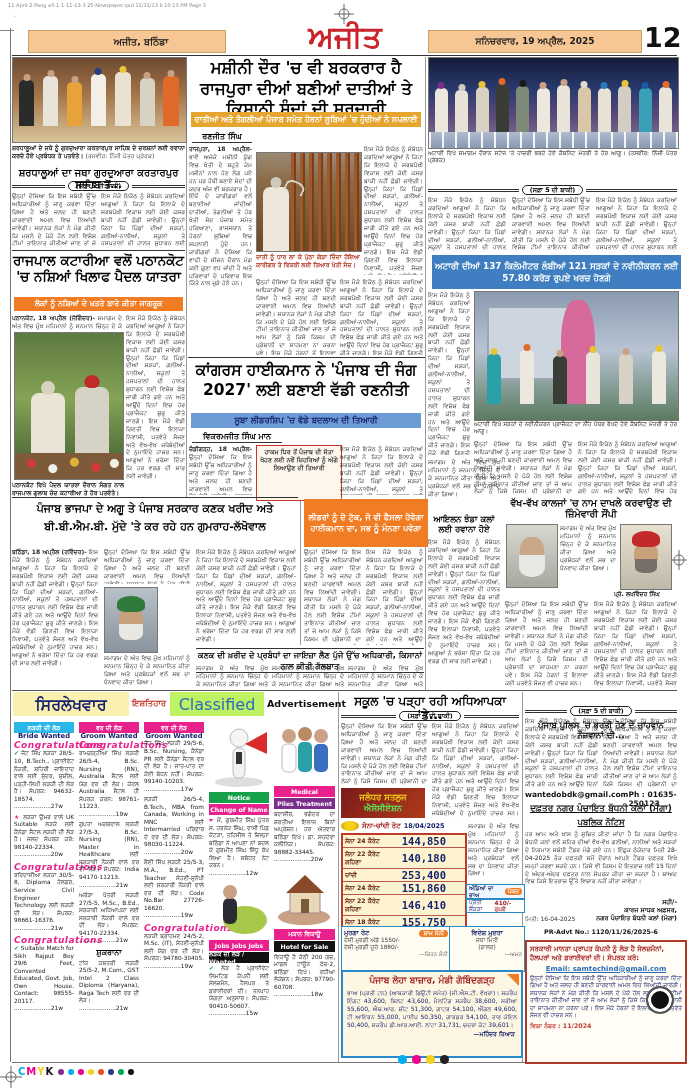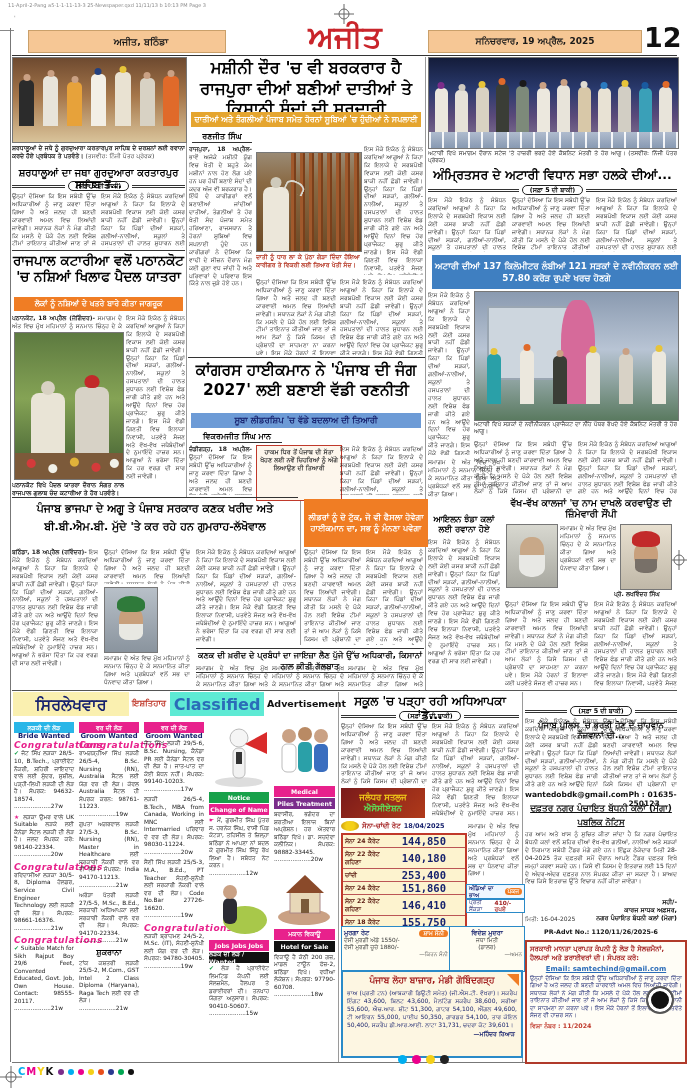--- a/index.html
+++ b/index.html
@@ -213,21 +213,20 @@
       <span class="fg" style="width:13px;height:44px;background:#3aa0b8;">
           <i style="background:#1a5aa0;"></i>
         </span>
       <span class="fg" style="width:13px;height:45px;background:#e8e4da;">
           <i style="background:#e06a2a;"></i>
         </span>
     </div>
     <div class="rail"></div>
   </div>
   <div class="capt" style="left:428px;top:150px;width:249px;height:16px;font-weight:normal;font-size:5.8px;"><span>ਅਟਾਰੀ ਵਿਖੇ ਸਮਾਗਮ ਦੌਰਾਨ ਸਟੇਜ 'ਤੇ ਹਾਜ਼ਰੀ ਭਰਦੇ ਹੋਏ ਕੈਬਨਿਟ ਮੰਤਰੀ ਤੇ ਹੋਰ ਆਗੂ।</span> <span>(ਤਸਵੀਰ: ਨਿੱਜੀ ਪੱਤਰ ਪ੍ਰੇਰਕ)</span></div>
-  <div class="headline" style="left:428px;top:168px;width:249px;font-size:12.5px;">ਅੰਮ੍ਰਿਤਸਰ ਦੇ ਅਟਾਰੀ ਵਿਧਾਨ ਸਭਾ ਹਲਕੇ ਦੀਆਂ...</div>
   <div class="cont" style="left:428px;top:185px;width:249px;">
       <span class="contb">(ਸਫ਼ਾ 5 ਦੀ ਬਾਕੀ)</span>
     </div>
   <div class="jt" style="left:428px;top:196px;width:78px;height:56px;">ਇਸ ਮੌਕੇ ਇਕੱਠ ਨੂੰ ਸੰਬੋਧਨ ਕਰਦਿਆਂ ਆਗੂਆਂ ਨੇ ਕਿਹਾ ਕਿ ਇਲਾਕੇ ਦੇ ਸਰਬਪੱਖੀ ਵਿਕਾਸ ਲਈ ਕੋਈ ਕਸਰ ਬਾਕੀ ਨਹੀਂ ਛੱਡੀ ਜਾਵੇਗੀ। ਉਨ੍ਹਾਂ ਕਿਹਾ ਕਿ ਪਿੰਡਾਂ ਦੀਆਂ ਸੜਕਾਂ, ਗਲੀਆਂ-ਨਾਲੀਆਂ, ਸਕੂਲਾਂ ਤੇ ਹਸਪਤਾਲਾਂ ਦੀ ਹਾਲਤ ਸੁਧਾਰਨ ਲਈ ਵਿਸ਼ੇਸ਼ ਫੰਡ ਜਾਰੀ ਕੀਤੇ ਗਏ ਹਨ ਅਤੇ ਆਉਂਦੇ ਦਿਨਾਂ ਵਿਚ ਹੋਰ ਪ੍ਰਾਜੈਕਟ ਸ਼ੁਰੂ ਕੀਤੇ ਜਾਣਗੇ। ਇਸ ਮੌਕੇ ਵੱਡੀ ਗਿਣਤੀ ਵਿਚ ਇਲਾਕਾ ਨਿਵਾਸੀ, ਪਤਵੰਤੇ ਸੱਜਣ ਅਤੇ ਵੱਖ-ਵੱਖ ਜਥੇਬੰਦੀਆਂ ਦੇ ਨੁਮਾਇੰਦੇ ਹਾਜ਼ਰ ਸਨ। ਆਗੂਆਂ ਨੇ ਭਰੋਸਾ ਦਿੱਤਾ ਕਿ ਹਰ ਵਰਗ ਦੀ ਸਾਰ ਲਈ ਜਾਵੇਗੀ।</div>
   <div class="jt" style="left:512px;top:196px;width:78px;height:56px;">ਉਨ੍ਹਾਂ ਦੱਸਿਆ ਕਿ ਇਸ ਸਬੰਧੀ ਉੱਚ ਅਧਿਕਾਰੀਆਂ ਨੂੰ ਜਾਣੂ ਕਰਵਾ ਦਿੱਤਾ ਗਿਆ ਹੈ ਅਤੇ ਜਲਦ ਹੀ ਬਣਦੀ ਕਾਰਵਾਈ ਅਮਲ ਵਿਚ ਲਿਆਂਦੀ ਜਾਵੇਗੀ। ਸਥਾਨਕ ਲੋਕਾਂ ਨੇ ਮੰਗ ਕੀਤੀ ਕਿ ਮਸਲੇ ਦੇ ਪੱਕੇ ਹੱਲ ਲਈ ਵਿਸ਼ੇਸ਼ ਟੀਮਾਂ ਤਾਇਨਾਤ ਕੀਤੀਆਂ ਜਾਣ ਤਾਂ ਜੋ ਆਮ ਲੋਕਾਂ ਨੂੰ ਕਿਸੇ ਕਿਸਮ ਦੀ ਪ੍ਰੇਸ਼ਾਨੀ ਦਾ ਸਾਹਮਣਾ ਨਾ ਕਰਨਾ ਪਵੇ। ਇਸ ਮੌਕੇ ਹੋਰਨਾਂ ਤੋਂ ਇਲਾਵਾ ਕਈ ਪਤਵੰਤੇ ਸੱਜਣ ਵੀ ਹਾਜ਼ਰ ਸਨ।</div>
   <div class="jt" style="left:596px;top:196px;width:81px;height:56px;">ਇਸ ਮੌਕੇ ਇਕੱਠ ਨੂੰ ਸੰਬੋਧਨ ਕਰਦਿਆਂ ਆਗੂਆਂ ਨੇ ਕਿਹਾ ਕਿ ਇਲਾਕੇ ਦੇ ਸਰਬਪੱਖੀ ਵਿਕਾਸ ਲਈ ਕੋਈ ਕਸਰ ਬਾਕੀ ਨਹੀਂ ਛੱਡੀ ਜਾਵੇਗੀ। ਉਨ੍ਹਾਂ ਕਿਹਾ ਕਿ ਪਿੰਡਾਂ ਦੀਆਂ ਸੜਕਾਂ, ਗਲੀਆਂ-ਨਾਲੀਆਂ, ਸਕੂਲਾਂ ਤੇ ਹਸਪਤਾਲਾਂ ਦੀ ਹਾਲਤ ਸੁਧਾਰਨ ਲਈ ਵਿਸ਼ੇਸ਼ ਫੰਡ ਜਾਰੀ ਕੀਤੇ ਗਏ ਹਨ ਅਤੇ ਆਉਂਦੇ ਦਿਨਾਂ ਵਿਚ ਹੋਰ ਪ੍ਰਾਜੈਕਟ ਸ਼ੁਰੂ ਕੀਤੇ ਜਾਣਗੇ। ਇਸ ਮੌਕੇ ਵੱਡੀ ਗਿਣਤੀ ਵਿਚ ਇਲਾਕਾ ਨਿਵਾਸੀ, ਪਤਵੰਤੇ ਸੱਜਣ ਅਤੇ ਵੱਖ-ਵੱਖ ਜਥੇਬੰਦੀਆਂ ਦੇ ਨੁਮਾਇੰਦੇ ਹਾਜ਼ਰ ਸਨ। ਆਗੂਆਂ ਨੇ ਭਰੋਸਾ ਦਿੱਤਾ ਕਿ ਹਰ ਵਰਗ ਦੀ ਸਾਰ ਲਈ ਜਾਵੇਗੀ।</div>
   <div class="subbar" style="left:432px;top:255px;width:243px;height:32px;background:#3f7fc1;color:#fff;font-size:8.8px;line-height:1.4;padding:1px 3px;">
       <span>ਅਟਾਰੀ ਦੀਆਂ 137 ਕਿਲੋਮੀਟਰ ਲੰਬੀਆਂ 121 ਸੜਕਾਂ ਦੇ ਨਵੀਨੀਕਰਨ ਲਈ 57.80 ਕਰੋੜ ਰੁਪਏ ਖਰਚ ਹੋਣਗੇ</span>
     </div>
   <div class="jt" style="left:428px;top:291px;width:42px;height:164px;">ਇਸ ਮੌਕੇ ਇਕੱਠ ਨੂੰ ਸੰਬੋਧਨ ਕਰਦਿਆਂ ਆਗੂਆਂ ਨੇ ਕਿਹਾ ਕਿ ਇਲਾਕੇ ਦੇ ਸਰਬਪੱਖੀ ਵਿਕਾਸ ਲਈ ਕੋਈ ਕਸਰ ਬਾਕੀ ਨਹੀਂ ਛੱਡੀ ਜਾਵੇਗੀ। ਉਨ੍ਹਾਂ ਕਿਹਾ ਕਿ ਪਿੰਡਾਂ ਦੀਆਂ ਸੜਕਾਂ, ਗਲੀਆਂ-ਨਾਲੀਆਂ, ਸਕੂਲਾਂ ਤੇ ਹਸਪਤਾਲਾਂ ਦੀ ਹਾਲਤ ਸੁਧਾਰਨ ਲਈ ਵਿਸ਼ੇਸ਼ ਫੰਡ ਜਾਰੀ ਕੀਤੇ ਗਏ ਹਨ ਅਤੇ ਆਉਂਦੇ ਦਿਨਾਂ ਵਿਚ ਹੋਰ ਪ੍ਰਾਜੈਕਟ ਸ਼ੁਰੂ ਕੀਤੇ ਜਾਣਗੇ। ਇਸ ਮੌਕੇ ਵੱਡੀ ਗਿਣਤੀ ਵਿਚ ਇਲਾਕਾ ਨਿਵਾਸੀ, ਪਤਵੰਤੇ ਸੱਜਣ ਅਤੇ ਵੱਖ-ਵੱਖ ਜਥੇਬੰਦੀਆਂ ਦੇ ਨੁਮਾਇੰਦੇ ਹਾਜ਼ਰ ਸਨ। ਆਗੂਆਂ ਨੇ ਭਰੋਸਾ ਦਿੱਤਾ ਕਿ ਹਰ ਵਰਗ ਦੀ ਸਾਰ ਲਈ ਜਾਵੇਗੀ।</div>
@@ -272,21 +271,21 @@
     <span class="abs" style="left:11px;top:6px;width:28px;height:16px;border-radius:50% 50% 30% 30%;background:#c22a2a;"></span>
     <span class="abs" style="left:14px;top:34px;width:22px;height:14px;border-radius:0 0 40% 40%;background:#787068;"></span>
   </div>
   <div class="capt ctr" style="left:614px;top:590px;width:62px;height:9px;font-size:6px;">ਪ੍ਰੋ. ਲਖਵਿੰਦਰ ਸਿੰਘ</div>
   <div class="jt" style="left:560px;top:524px;width:56px;height:64px;">ਸਮਾਗਮ ਦੇ ਅੰਤ ਵਿਚ ਮੁੱਖ ਮਹਿਮਾਨਾਂ ਨੂੰ ਸਨਮਾਨ ਚਿੰਨ੍ਹ ਦੇ ਕੇ ਸਨਮਾਨਿਤ ਕੀਤਾ ਗਿਆ ਅਤੇ ਪ੍ਰਬੰਧਕਾਂ ਵਲੋਂ ਸਭ ਦਾ ਧੰਨਵਾਦ ਕੀਤਾ ਗਿਆ।</div>
   <div class="jt" style="left:505px;top:600px;width:83px;height:88px;">ਉਨ੍ਹਾਂ ਦੱਸਿਆ ਕਿ ਇਸ ਸਬੰਧੀ ਉੱਚ ਅਧਿਕਾਰੀਆਂ ਨੂੰ ਜਾਣੂ ਕਰਵਾ ਦਿੱਤਾ ਗਿਆ ਹੈ ਅਤੇ ਜਲਦ ਹੀ ਬਣਦੀ ਕਾਰਵਾਈ ਅਮਲ ਵਿਚ ਲਿਆਂਦੀ ਜਾਵੇਗੀ। ਸਥਾਨਕ ਲੋਕਾਂ ਨੇ ਮੰਗ ਕੀਤੀ ਕਿ ਮਸਲੇ ਦੇ ਪੱਕੇ ਹੱਲ ਲਈ ਵਿਸ਼ੇਸ਼ ਟੀਮਾਂ ਤਾਇਨਾਤ ਕੀਤੀਆਂ ਜਾਣ ਤਾਂ ਜੋ ਆਮ ਲੋਕਾਂ ਨੂੰ ਕਿਸੇ ਕਿਸਮ ਦੀ ਪ੍ਰੇਸ਼ਾਨੀ ਦਾ ਸਾਹਮਣਾ ਨਾ ਕਰਨਾ ਪਵੇ। ਇਸ ਮੌਕੇ ਹੋਰਨਾਂ ਤੋਂ ਇਲਾਵਾ ਕਈ ਪਤਵੰਤੇ ਸੱਜਣ ਵੀ ਹਾਜ਼ਰ ਸਨ।</div>
   <div class="jt" style="left:594px;top:600px;width:83px;height:88px;">ਇਸ ਮੌਕੇ ਇਕੱਠ ਨੂੰ ਸੰਬੋਧਨ ਕਰਦਿਆਂ ਆਗੂਆਂ ਨੇ ਕਿਹਾ ਕਿ ਇਲਾਕੇ ਦੇ ਸਰਬਪੱਖੀ ਵਿਕਾਸ ਲਈ ਕੋਈ ਕਸਰ ਬਾਕੀ ਨਹੀਂ ਛੱਡੀ ਜਾਵੇਗੀ। ਉਨ੍ਹਾਂ ਕਿਹਾ ਕਿ ਪਿੰਡਾਂ ਦੀਆਂ ਸੜਕਾਂ, ਗਲੀਆਂ-ਨਾਲੀਆਂ, ਸਕੂਲਾਂ ਤੇ ਹਸਪਤਾਲਾਂ ਦੀ ਹਾਲਤ ਸੁਧਾਰਨ ਲਈ ਵਿਸ਼ੇਸ਼ ਫੰਡ ਜਾਰੀ ਕੀਤੇ ਗਏ ਹਨ ਅਤੇ ਆਉਂਦੇ ਦਿਨਾਂ ਵਿਚ ਹੋਰ ਪ੍ਰਾਜੈਕਟ ਸ਼ੁਰੂ ਕੀਤੇ ਜਾਣਗੇ। ਇਸ ਮੌਕੇ ਵੱਡੀ ਗਿਣਤੀ ਵਿਚ ਇਲਾਕਾ ਨਿਵਾਸੀ, ਪਤਵੰਤੇ ਸੱਜਣ ਅਤੇ ਵੱਖ-ਵੱਖ ਜਥੇਬੰਦੀਆਂ ਦੇ ਨੁਮਾਇੰਦੇ ਹਾਜ਼ਰ ਸਨ। ਆਗੂਆਂ ਨੇ ਭਰੋਸਾ ਦਿੱਤਾ ਕਿ ਹਰ ਵਰਗ ਦੀ ਸਾਰ ਲਈ ਜਾਵੇਗੀ।</div>
 
   <div class="abs" style="left:13px;top:692px;width:116px;height:24px;background:#faf0b0;display:flex;align-items:center;justify-content:center;font-size:16px;font-weight:bold;color:#17226e;">ਸਿਰਲੇਖਵਾਰ</div>
   <div class="abs" style="left:132px;top:698px;width:36px;font-size:8.5px;font-weight:bold;color:#c0392b;">ਇਸ਼ਤਿਹਾਰ</div>
-  <div class="abs" style="left:170px;top:692px;width:94px;height:24px;background:#5eead4;display:flex;align-items:center;justify-content:center;font-size:16px;color:#2b6cb8;font-weight:bold;">Classified</div>
+  <div class="abs" style="left:170px;top:692px;width:94px;height:24px;background:#bef264;display:flex;align-items:center;justify-content:center;font-size:16px;color:#2b6cb8;font-weight:normal;">Classified</div>
   <div class="abs" style="left:267px;top:698px;width:70px;font-size:9.5px;font-weight:bold;color:#111;">Advertisement</div>
 
   <div class="abs" style="left:14px;top:722px;width:60px;">
     <div class="pill colhdr" style="background:#29b6e8;">ਲੜਕੀ ਦੀ ਲੋੜ</div>
     <div class="colhdr2">Bride Wanted</div>
     <div class="script" style="font-size:9px;">Congratulations</div>
     <div class="ad"><span style="color:#17a14a;font-weight:bold;">✔</span> <span>ਜੱਟ ਸਿੱਖ ਲੜਕਾ 28/5-10, B.Tech., ਪ੍ਰਾਈਵੇਟ ਨੌਕਰੀ, ਸ਼ਹਿਰੀ ਜਾਇਦਾਦ ਵਾਲੇ ਲਈ ਸੁੰਦਰ, ਸੁਸ਼ੀਲ, ਪੜ੍ਹੀ-ਲਿਖੀ ਲੜਕੀ ਦੀ ਲੋੜ ਹੈ। ਸੰਪਰਕ: 94632-18574. ....................27w</span></div>
     <div class="ad"><span style="color:#e8218c;font-weight:bold;">★</span> <span>ਲੜਕਾ ਉਮਰ ਵਾਲੇ UK Suitable ਲੜਕੇ ਲਈ ਕੈਨੇਡਾ ਸੈਟਲ ਲੜਕੀ ਦੀ ਲੋੜ ਹੈ। ਜਲਦ ਸੰਪਰਕ ਕਰੋ: 98140-22334. ....................20w</span></div>
     <div class="script" style="font-size:9px;">Congratulations</div>
     <div class="ad"><span>ਰਵਿਦਾਸੀਆ ਲੜਕਾ 30/5-8, Diploma ਹੋਲਡਰ, Service Civil Engineer Technology ਲਈ ਲੜਕੀ ਦੀ ਲੋੜ। ਸੰਪਰਕ: 98661-16376. ....................21w</span></div>

